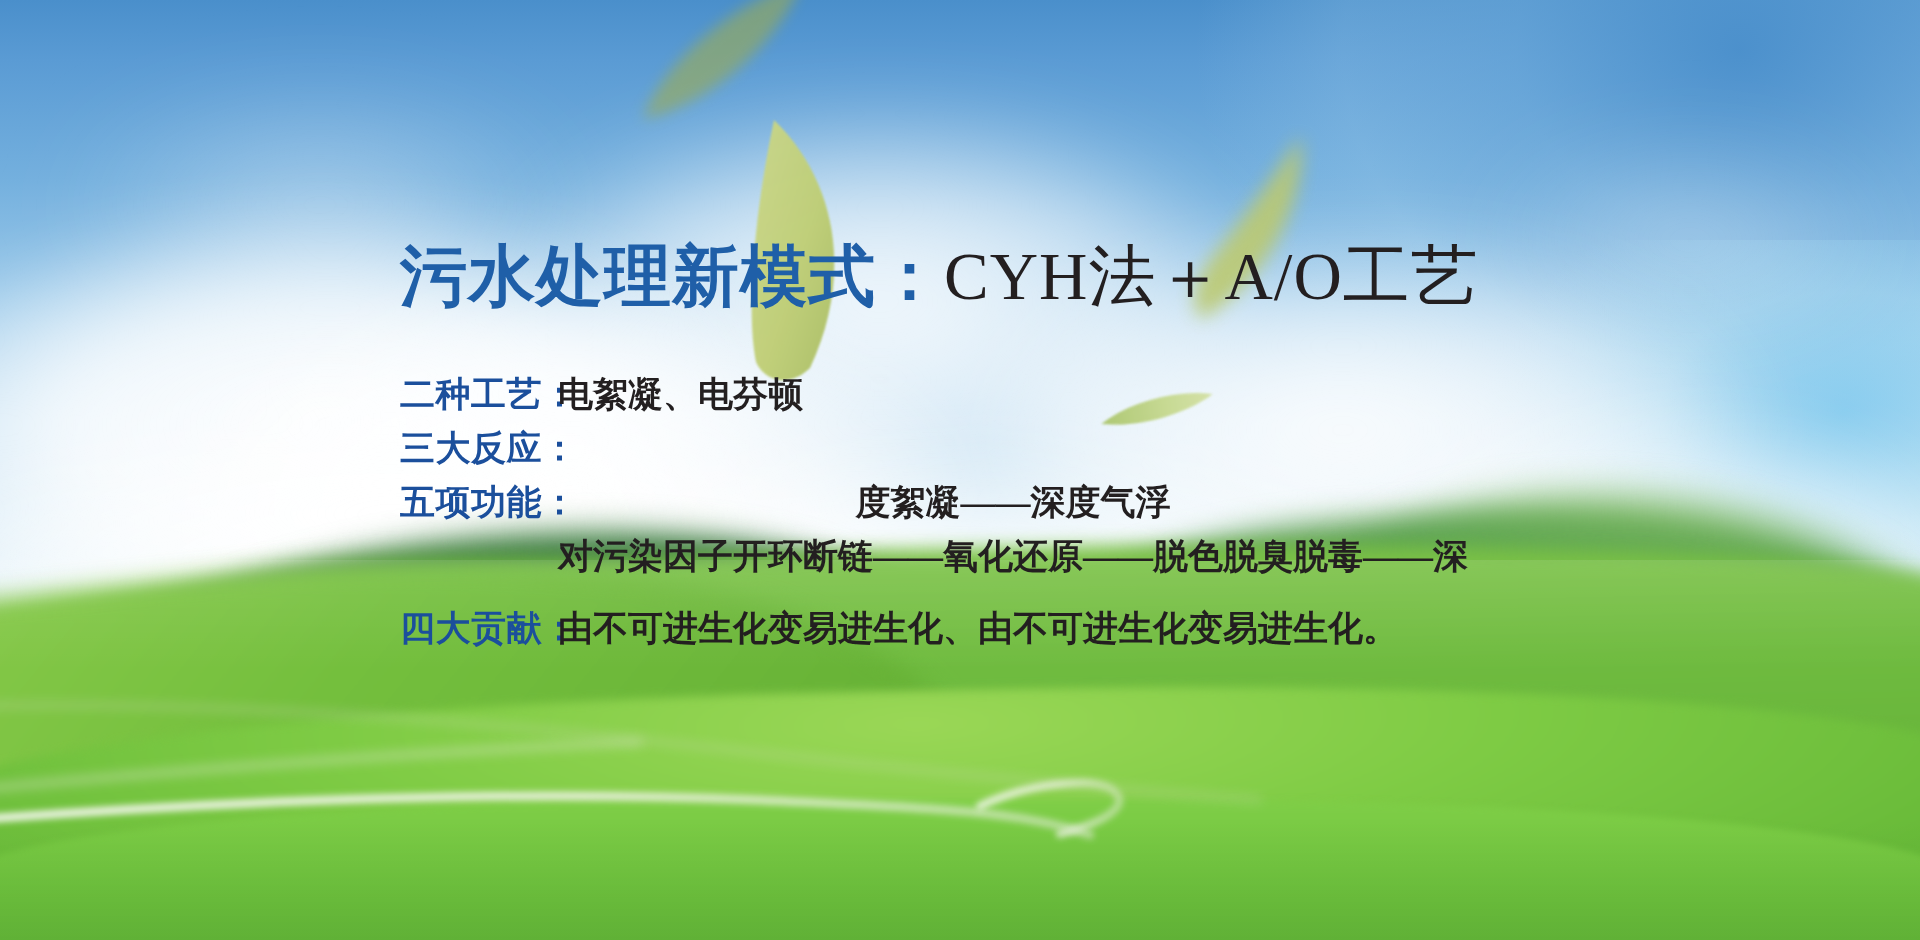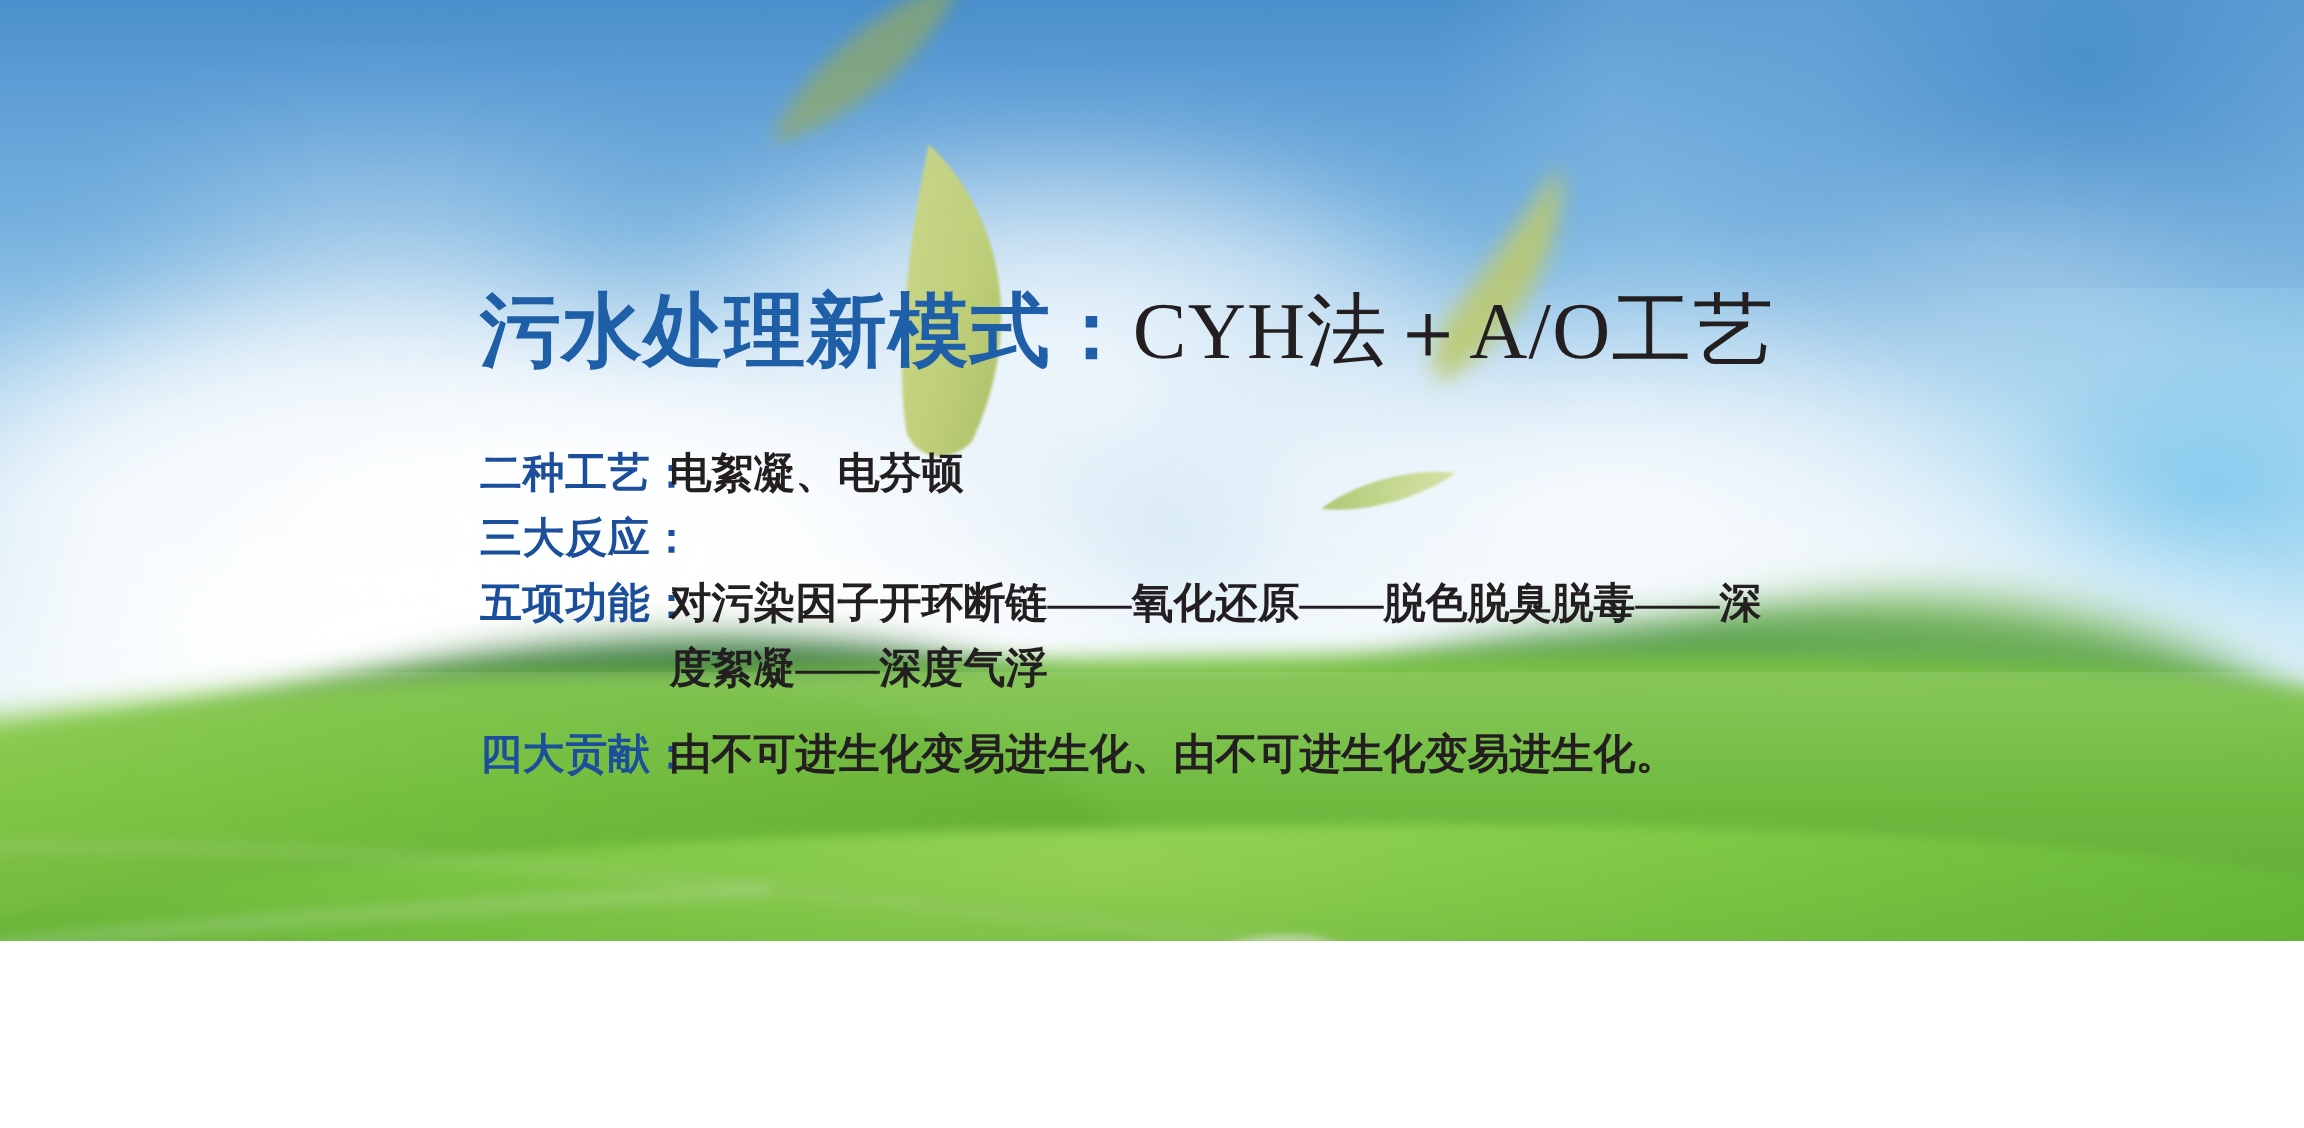--- a/index.html
+++ b/index.html
@@ -5,21 +5,21 @@
   * { margin:0; padding:0; box-sizing:border-box; }
   html, body {
     width:1920px; height:940px;
     overflow:hidden;
     font-family:"Liberation Serif", "DejaVu Serif", serif;
   }
 
   
   #slide {
     position:relative;
-    width:1920px; height:784px;
+    width:1920px; height:940px;
     overflow:hidden;
     background:#fde047;
   }
 
   
   .sky {
     position:absolute; left:0; top:0; width:1920px; height:660px;
     background:
       linear-gradient(to bottom,
         #4a8fcb 0px,
@@ -180,21 +180,21 @@
     font-family:"Liberation Serif","DejaVu Serif",serif;
   }
   .b-row { display:flex; align-items:flex-start; white-space:nowrap; }
   .b-label {
     color:#1b4f9c;
     flex:0 0 auto;
     width:158px;
     letter-spacing:.5px;
   }
   .b-body { color:#231f20; flex:0 0 auto; }
-  .b-body .ln { display:block; }
+  .b-body .ln { display:block;text-align:center; }
   .b-gap { height:18px; }
 </style>
 </head>
 <body>
 
 <div id="slide">
 
   <div class="sky"></div>
   <div class="sky-right"></div>
   <div class="sky-right2"></div>
@@ -302,22 +302,22 @@
         </span>
       </div>
 
       <div class="b-row">
         <span class="b-label">三大反应：</span>
       </div>
 
       <div class="b-row">
         <span class="b-label">五项功能：</span>
         <span class="b-body">
+          <span class="ln">度絮凝——深度气浮</span>
           <span class="ln">对污染因子开环断链——氧化还原——脱色脱臭脱毒——深</span>
-          <span class="ln">度絮凝——深度气浮</span>
         </span>
       </div>
 
       <div class="b-gap"></div>
 
       <div class="b-row">
         <span class="b-label">四大贡献：</span>
         <span class="b-body">
           <span class="ln">由不可进生化变易进生化、由不可进生化变易进生化。</span>
         </span>

